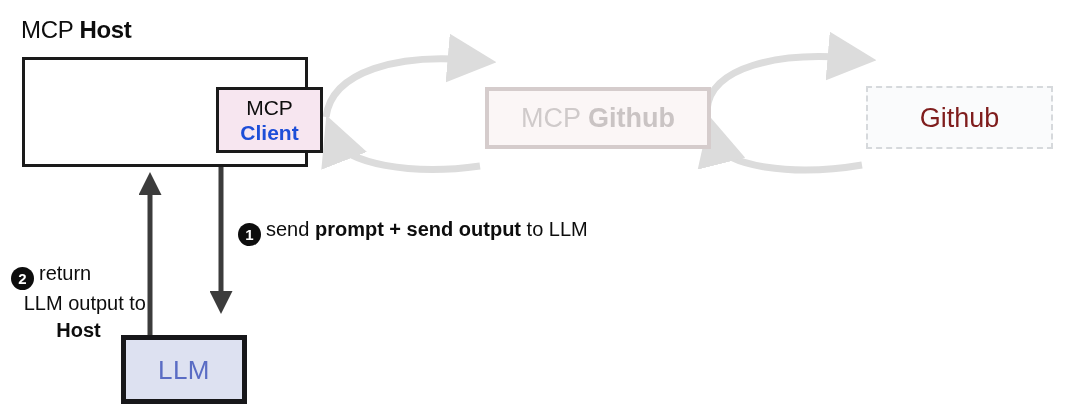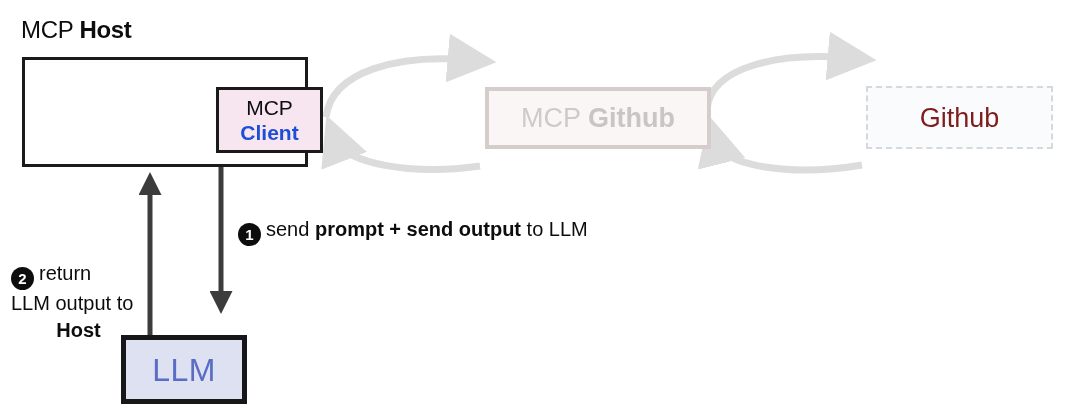--- a/index.html
+++ b/index.html
@@ -136,21 +136,21 @@
     height: 69px;
     box-sizing: border-box;
     border: 5px solid #17171a;
     background: #dde1f1;
     display: flex;
     align-items: center;
     justify-content: center;
     z-index: 6;
   }
   .llm-box .txt {
-    font-size: 32px;
+    font-size: 26px;
     line-height: 34px;
     font-weight: 400;
     color: #5a6cc4;
     letter-spacing: 0.5px;
   }
 
   
   .step-badge {
     display: inline-block;
     width: 23px;
@@ -169,21 +169,21 @@
   .label-step2 {
     position: absolute;
     left: 11px;
     top: 216px;
     width: 135px;
     font-size: 20px;
     line-height: 27px;
     color: #0d0d0d;
     margin-top: 44px;
   }
-  .label-step2 .l2 { display: block; }
+  .label-step2 .l2 { display: block; text-align: right; }
   .label-step2 .l3 { display: block; font-weight: 700; text-align: center; }
 
   .label-step1 {
     position: absolute;
     left: 238px;
     top: 216px;
     font-size: 20px;
     line-height: 27px;
     white-space: nowrap;
     color: #0d0d0d;

